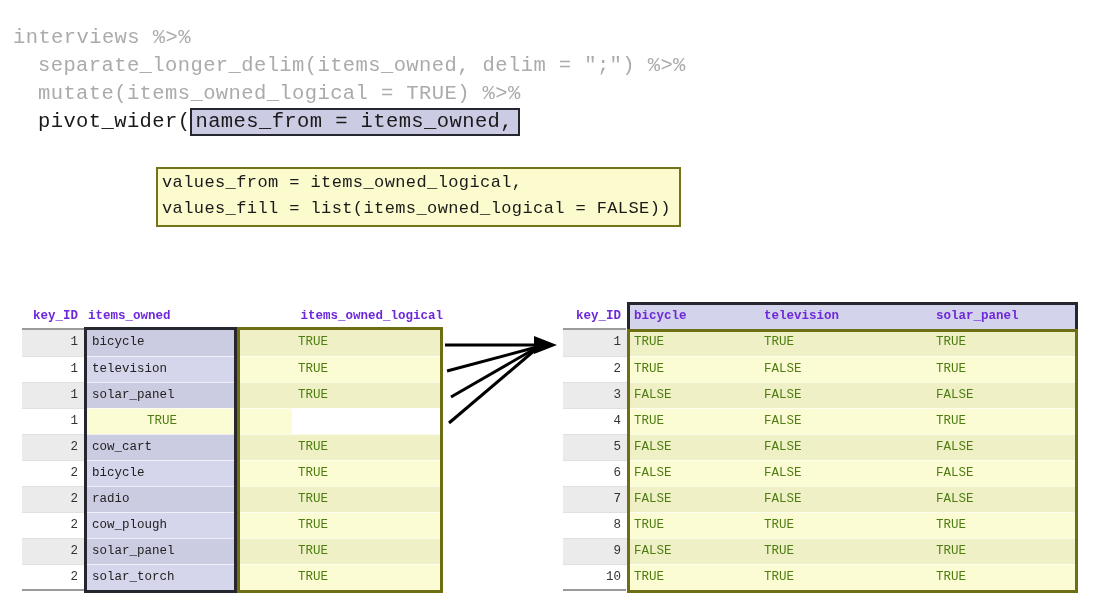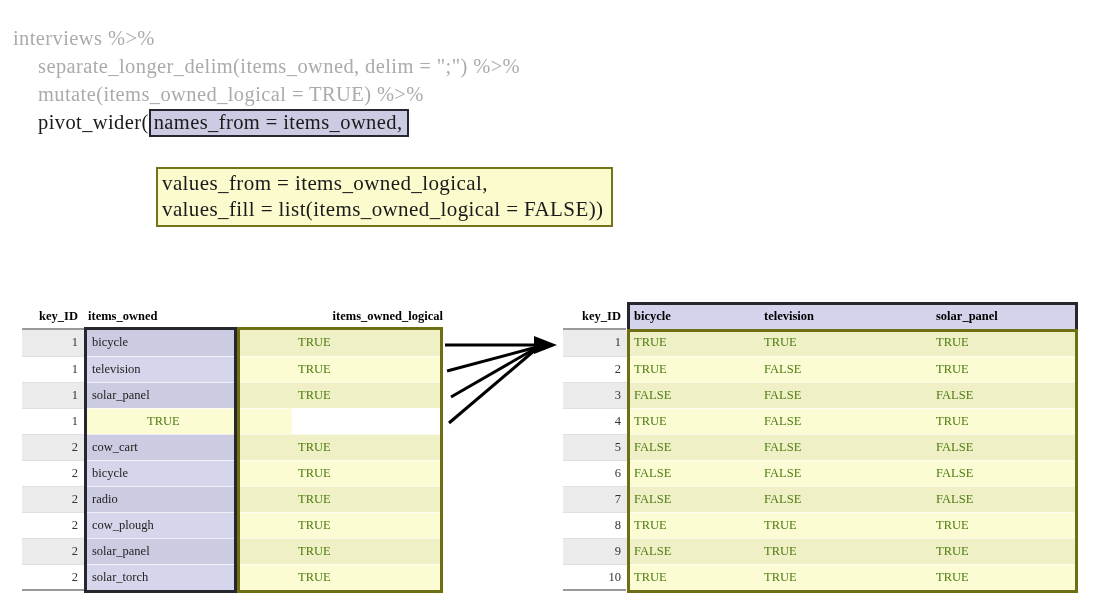--- a/index.html
+++ b/index.html
@@ -1,38 +1,38 @@
 <!DOCTYPE html>
 <html><head>
 <meta charset="utf-8">
 <style>
   html,body{margin:0;padding:0;background:#fff;}
   .canvas{
     position:relative;width:1101px;height:616px;background:#fff;overflow:hidden;
-    font-family:Liberation Serif, serif;
+    font-family:Liberation Mono, monospace;
   }
   
   .code{position:absolute;left:13px;top:24px;font-size:20.5px;line-height:28px;
         letter-spacing:0.4px;white-space:nowrap;color:#ababab;}
   .cl{height:28px;}
   .ind{padding-left:25px;}
   .dark{color:#1a1a1a;}
   .hl-purple{
     display:inline-block;background:#cbcbe4;color:#1a1a1a;
     border:2px solid #26262e;padding:0 5px 1px 3px;line-height:23px;
   }
   .hl-yellow-box{
     position:absolute;left:156px;top:167px;background:#fbfbcd;color:#1a1a1a;
     border:2px solid #73731a;padding:1px 8px 3px 4px;
-    font-size:21px;line-height:26px;letter-spacing:0.4px;white-space:nowrap;
+    font-size:17px;line-height:26px;letter-spacing:0.4px;white-space:nowrap;
   }
   
   .tbl{position:absolute;font-size:12.5px;}
   .thead,.trow{display:flex;}
-  .thead{height:27px;line-height:26px;font-weight:bold;color:#000000;}
+  .thead{height:27px;line-height:26px;font-weight:bold;color:#6d28d9;}
   .trow{height:26px;line-height:25px;}
   .cell{box-sizing:border-box;overflow:hidden;}
   
   .hk,.c-key{width:63px;text-align:right;padding-right:7px;}
   .ho,.c-owned{width:151px;text-align:left;padding-left:7px;}
   .hl2{width:207px;text-align:right;}
   .c-logical{width:207px;text-align:left;padding-left:62px;}
   .ho{padding-left:3px;}
   
   .rhk,.rc-key{width:65px;text-align:right;padding-right:7px;}

